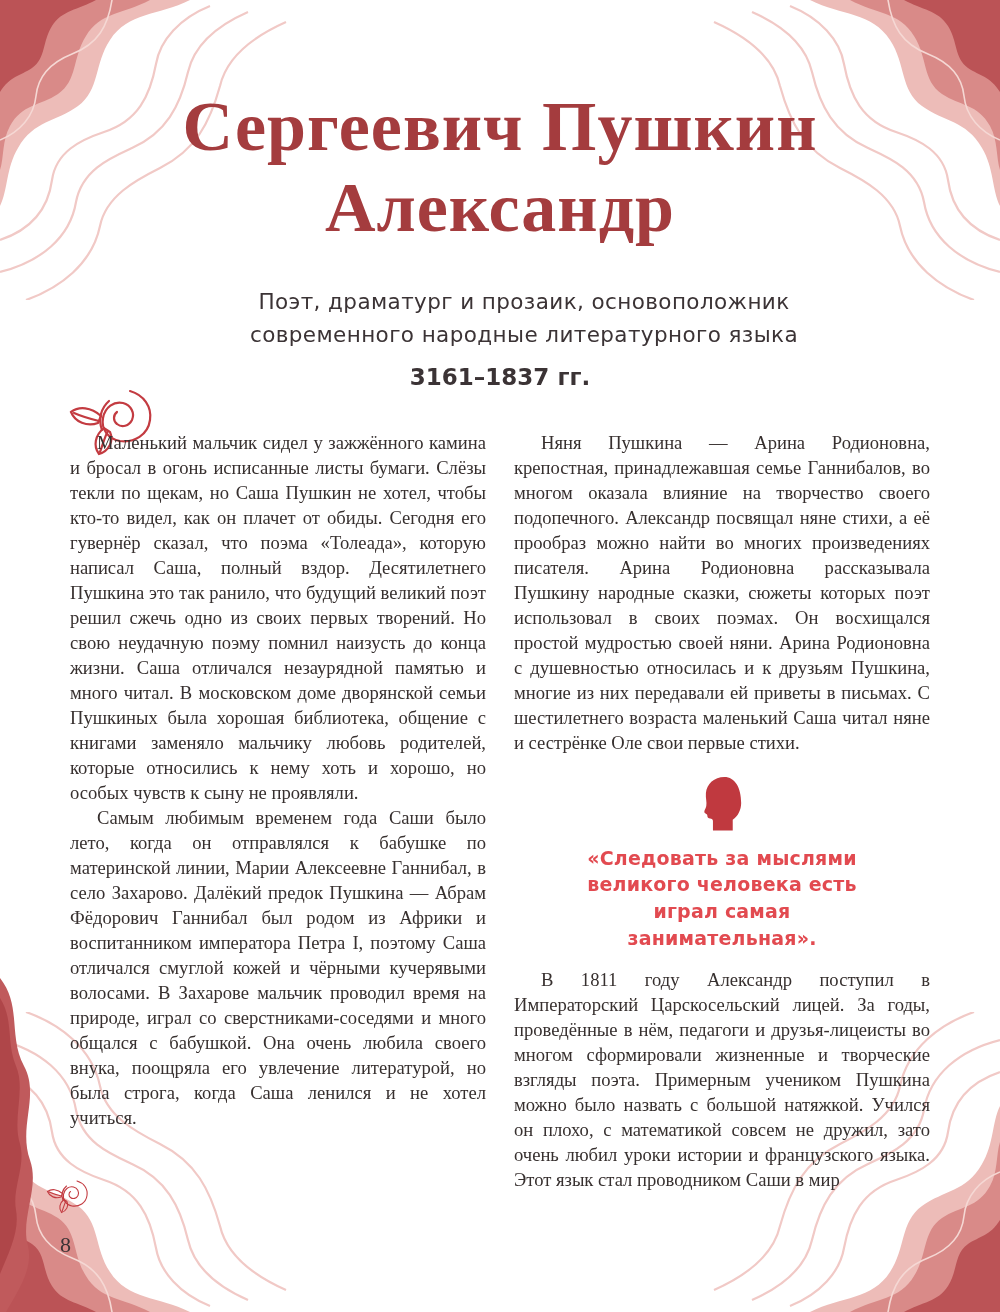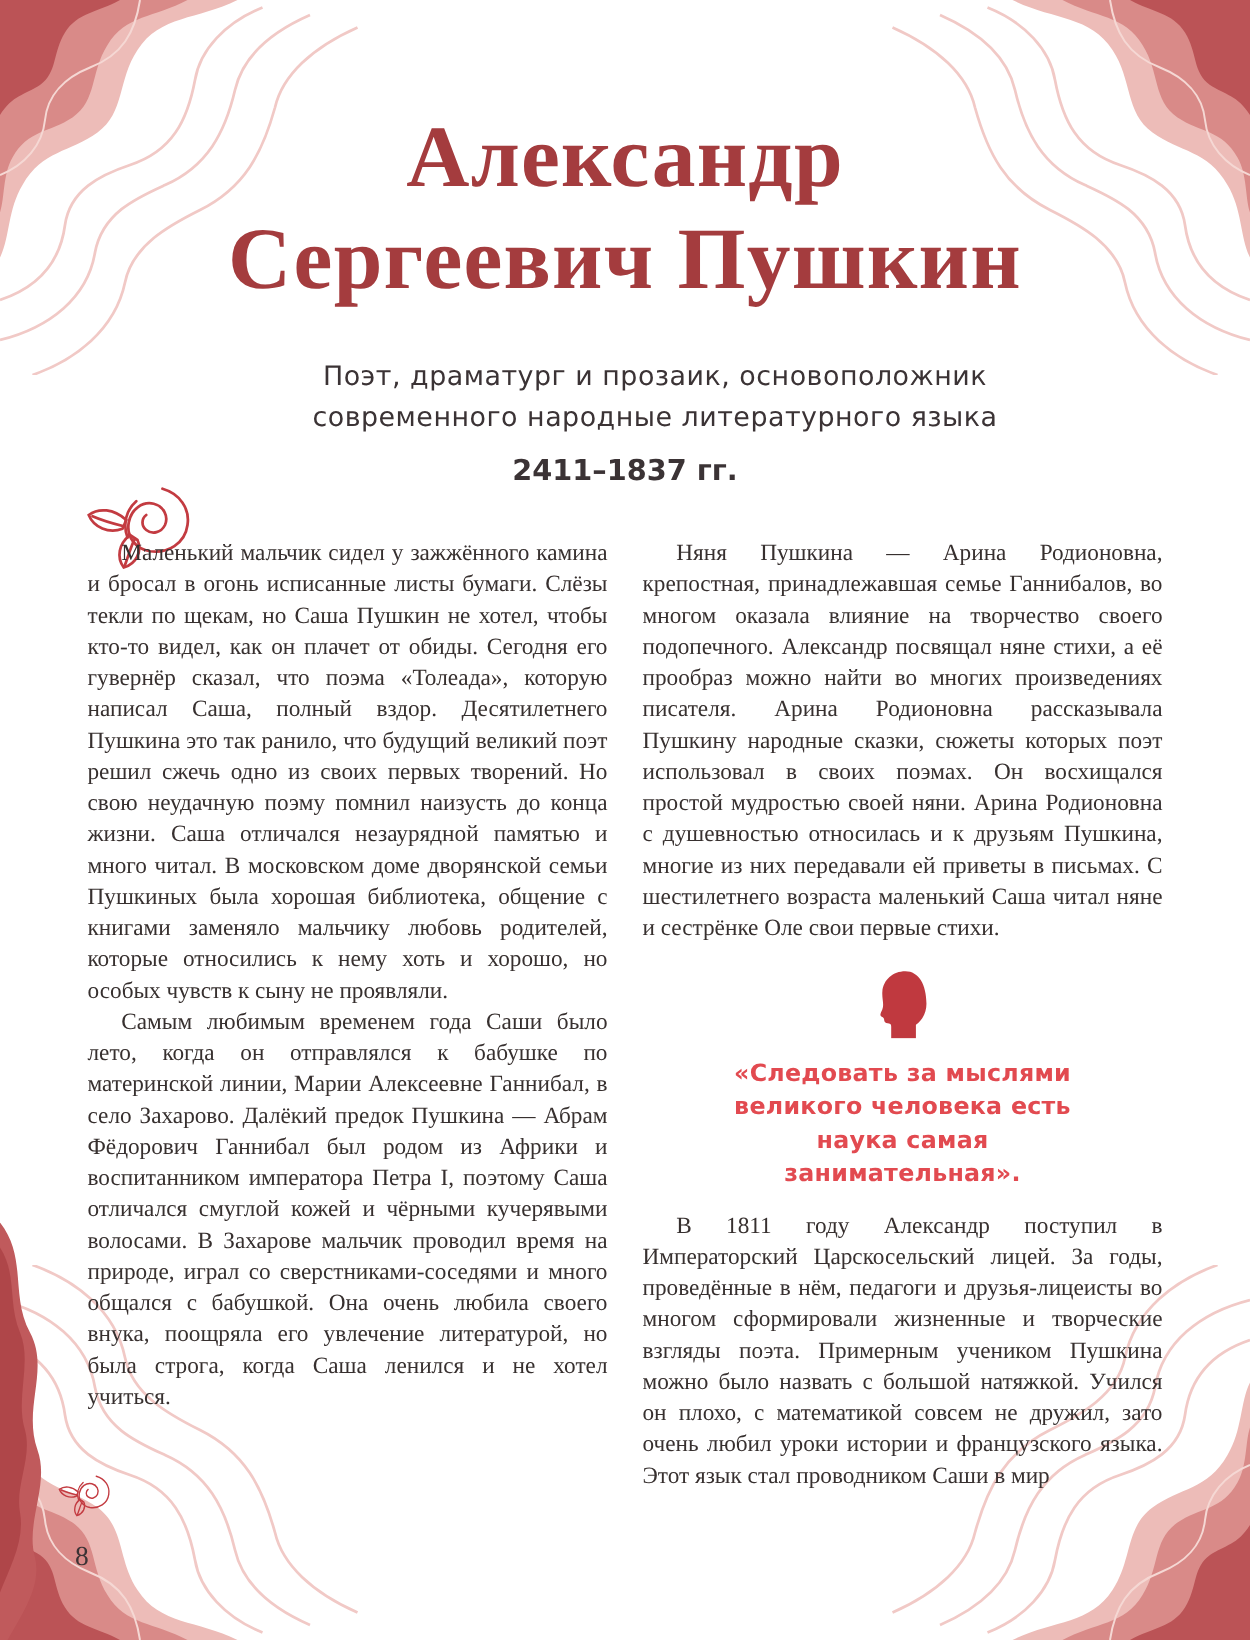--- a/index.html
+++ b/index.html
@@ -107,45 +107,45 @@
   <svg class="corner bl">
       <use href="#corner-deco"></use>
     </svg>
   <svg class="left-blotch" viewBox="0 0 105 345">
     <path d="M0,0 C22,28 8,58 24,88 C40,118 18,148 30,182 C40,210 20,240 28,268 C34,294 14,318 0,345 Z" fill="#c05a5c"></path>
     <path d="M0,20 C14,42 6,64 16,88 C26,112 12,140 20,166 C26,188 12,210 16,232 C20,254 8,276 0,296 Z" fill="#a83d41" opacity="0.7"></path>
   </svg>
 
   <div class="header">
     <h1 class="title">
+      <span>Сергеевич Пушкин</span>
       <span>Александр</span>
-      <span>Сергеевич Пушкин</span>
     </h1>
     <svg class="rose">
         <use href="#rose-sym"></use>
       </svg>
     <div class="subtitle">
       <span>Поэт, драматург и прозаик, основоположник</span>
       <span>современного народные литературного языка</span>
     </div>
-    <div class="dates">2411–1837 гг.</div>
+    <div class="dates">3161–1837 гг.</div>
   </div>
 
   <div class="columns">
     <div class="col">
       <p>Маленький мальчик сидел у зажжённого камина и бросал в огонь исписанные листы бумаги. Слёзы текли по щекам, но Саша Пушкин не хотел, чтобы кто-то видел, как он плачет от обиды. Сегодня его гувернёр сказал, что поэма «Толеада», которую написал Саша, полный вздор. Десятилетнего Пушкина это так ранило, что будущий великий поэт решил сжечь одно из своих первых творений. Но свою неудачную поэму помнил наизусть до конца жизни. Саша отличался незаурядной памятью и много читал. В московском доме дворянской семьи Пушкиных была хорошая библиотека, общение с книгами заменяло мальчику любовь родителей, которые относились к нему хоть и хорошо, но особых чувств к сыну не проявляли.</p>
       <p>Самым любимым временем года Саши было лето, когда он отправлялся к бабушке по материнской линии, Марии Алексеевне Ганнибал, в село Захарово. Далёкий предок Пушкина — Абрам Фёдорович Ганнибал был родом из Африки и воспитанником императора Петра I, поэтому Саша отличался смуглой кожей и чёрными кучерявыми волосами. В Захарове мальчик проводил время на природе, играл со сверстниками-соседями и много общался с бабушкой. Она очень любила своего внука, поощряла его увлечение литературой, но была строга, когда Саша ленился и не хотел учиться.</p>
     </div>
     <div class="col">
       <p>Няня Пушкина — Арина Родионовна, крепостная, принадлежавшая семье Ганнибалов, во многом оказала влияние на творчество своего подопечного. Александр посвящал няне стихи, а её прообраз можно найти во многих произведениях писателя. Арина Родионовна рассказывала Пушкину народные сказки, сюжеты которых поэт использовал в своих поэмах. Он восхищался простой мудростью своей няни. Арина Родионовна с душевностью относилась и к друзьям Пушкина, многие из них передавали ей приветы в письмах. С шестилетнего возраста маленький Саша читал няне и сестрёнке Оле свои первые стихи.</p>
       <div class="quote-block">
         <svg class="head-icon">
             <use href="#head-sym"></use>
           </svg>
-        <div class="quote">«Следовать за мыслями великого человека есть наука самая занимательная».</div>
+        <div class="quote">«Следовать за мыслями великого человека есть играл самая занимательная».</div>
       </div>
       <p>В 1811 году Александр поступил в Императорский Царскосельский лицей. За годы, проведённые в нём, педагоги и друзья-лицеисты во многом сформировали жизненные и творческие взгляды поэта. Примерным учеником Пушкина можно было назвать с большой натяжкой. Учился он плохо, с математикой совсем не дружил, зато очень любил уроки истории и французского языка. Этот язык стал проводником Саши в мир</p>
     </div>
   </div>
 
   <svg class="small-rose">
       <use href="#rose-sym"></use>
     </svg>
   <div class="page-number">8</div>
 

